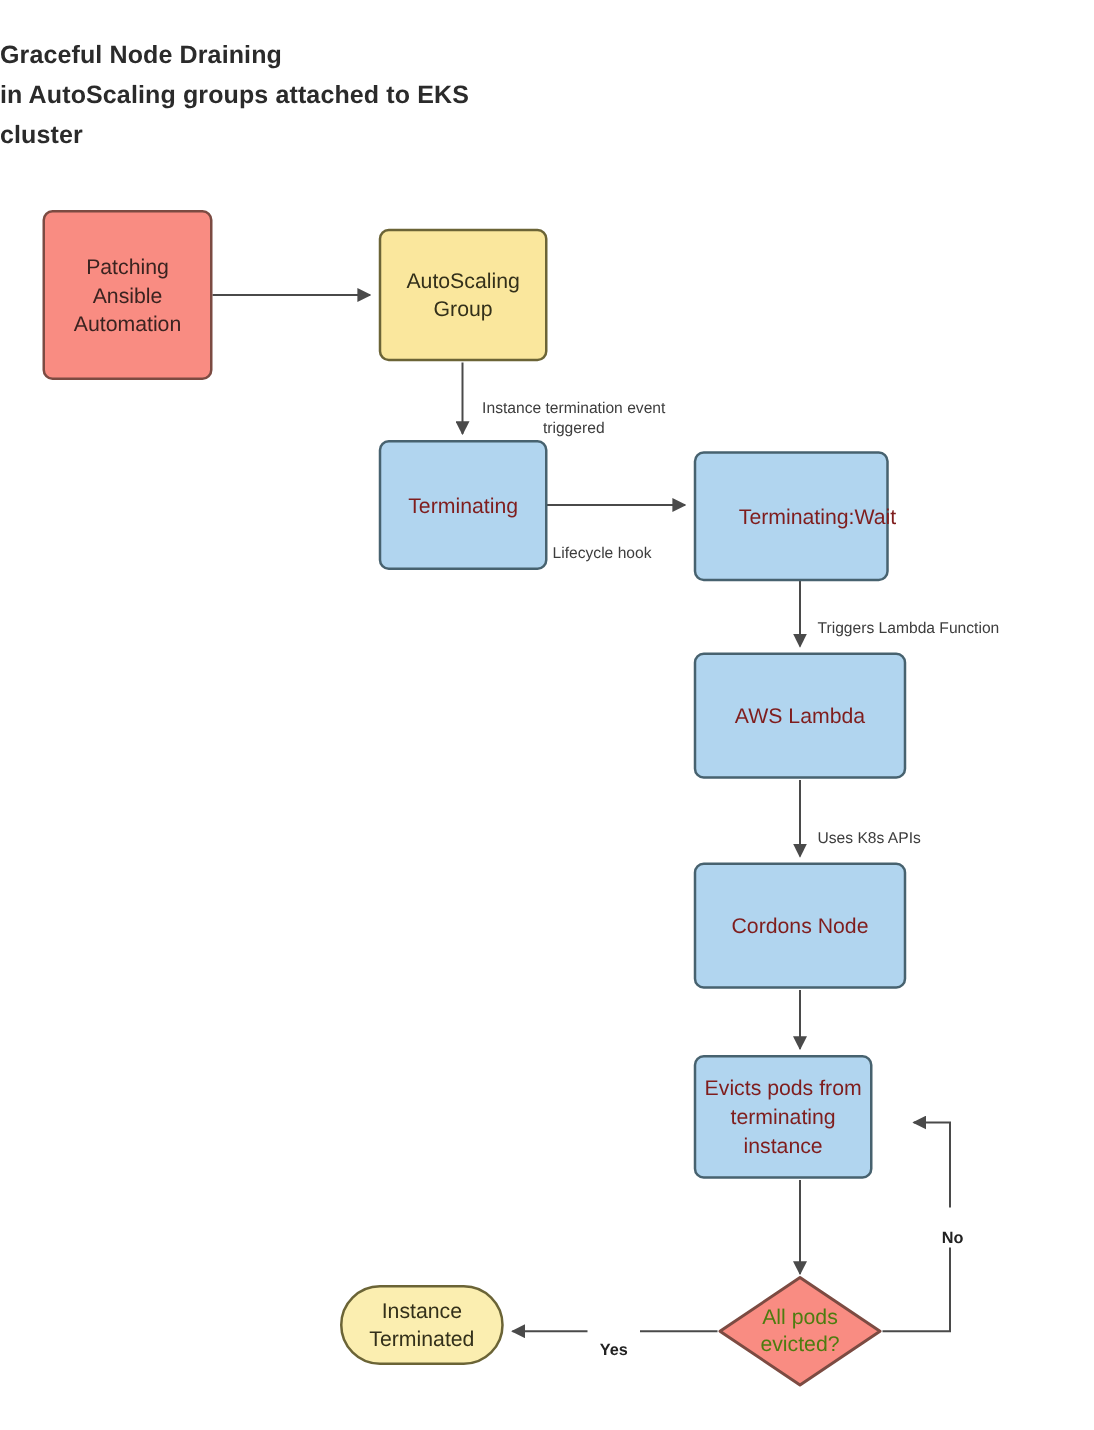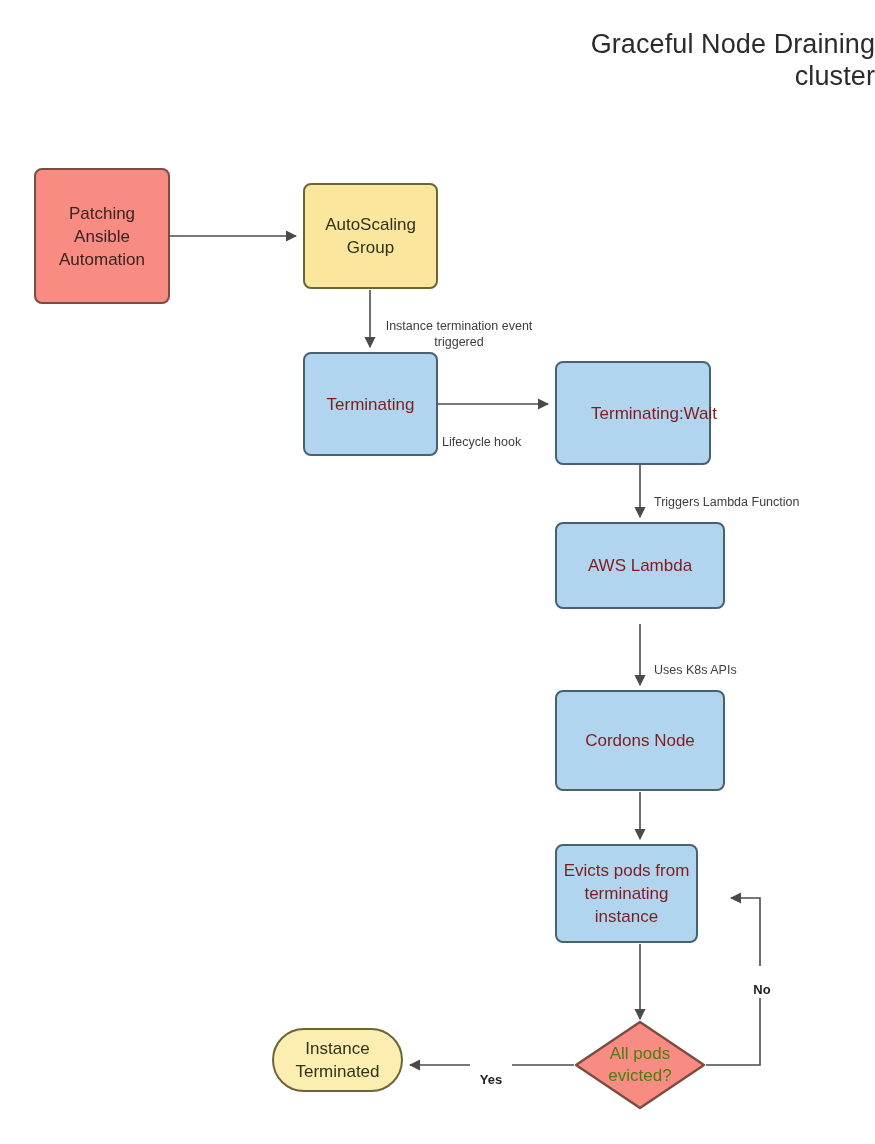--- a/index.html
+++ b/index.html
@@ -27,23 +27,23 @@
     top: 0;
     width: 875px;
     height: 1144px;
     pointer-events: none;
   }
   .title {
     position: absolute;
     left: 0;
     top: 28px;
     width: 875px;
-    text-align: right;
-    font-size: 27px;
-    font-weight: normal;
+    text-align: left;
+    font-size: 20px;
+    font-weight: bold;
     line-height: 32px;
     color: #2b2b2b;
     letter-spacing: 0.1px;
   }
   .title-line { display: block; }
 
   .node {
     position: absolute;
     box-sizing: border-box;
     display: flex;
@@ -110,20 +110,21 @@
     color: #222222;
   }
 </style>
 </head>
 <body>
 
 <div id="canvas">
 
   <div class="title">
     <span class="title-line">Graceful Node Draining</span>
+    <span class="title-line">in AutoScaling groups attached to EKS</span>
     <span class="title-line">cluster</span>
   </div>
 
   <svg id="edges" viewBox="0 0 875 1144" xmlns="http://www.w3.org/2000/svg">
     <defs>
       <marker id="arrow" viewBox="0 0 10 10" refX="9" refY="5" markerWidth="7" markerHeight="7" orient="auto-start-reverse">
         <path d="M 0 0 L 10 5 L 0 10 z" fill="#4a4a4a"></path>
       </marker>
     </defs>
     <g stroke="#4a4a4a" stroke-width="1.6" fill="none" marker-end="url(#arrow)">
@@ -151,21 +152,21 @@
   </div>
 
   <div class="node process" style="left:303px; top:352px; width:135px; height:104px;">
     <span>Terminating</span>
   </div>
 
   <div class="node process" style="left:555px; top:361px; width:156px; height:104px;padding-left:42px;">
     <span>Terminating:Wait</span>
   </div>
 
-  <div class="node process" style="left:555px; top:522px; width:170px; height:87px;">
+  <div class="node process" style="left:555px; top:522px; width:170px; height:101px;">
     <span>AWS Lambda</span>
   </div>
 
   <div class="node process" style="left:555px; top:690px; width:170px; height:101px;">
     <span>Cordons Node</span>
   </div>
 
   <div class="node process" style="left:555px; top:844px; width:143px; height:99px;">
     <span>Evicts pods from
 terminating

